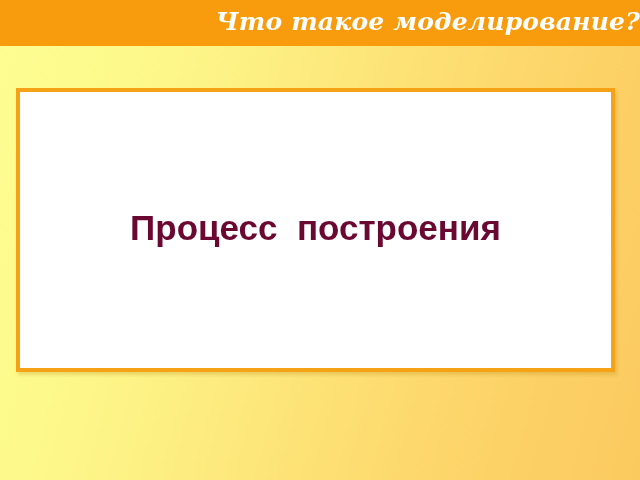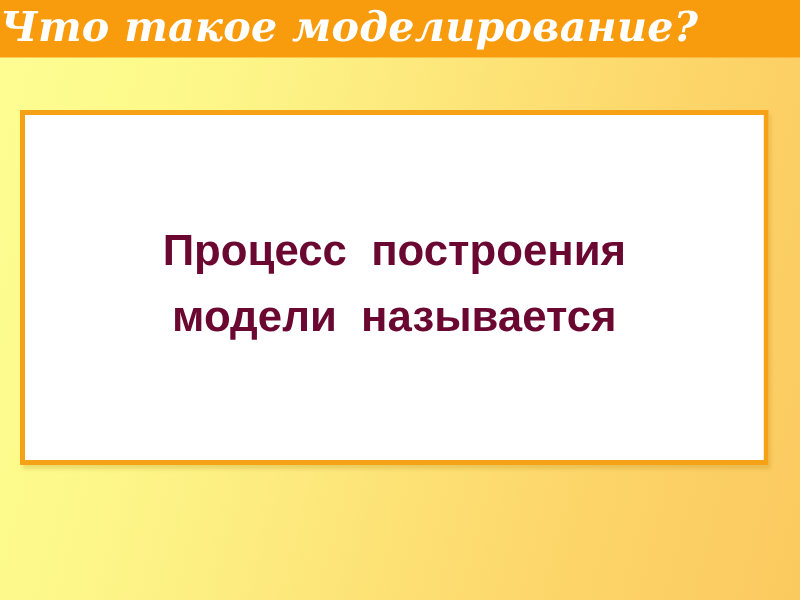--- a/index.html
+++ b/index.html
@@ -40,25 +40,25 @@
     overflow: hidden;
   }
 
   #slide-title {
     position: absolute;
     left: 0;
     top: 0;
     width: 640px;
     height: 46px;
     line-height: 44px;
-    text-align: left;
+    text-align: right;
     font-family: "DejaVu Serif", "Liberation Serif", serif;
     font-style: italic;
     font-weight: bold;
-    font-size: 33px;
+    font-size: 25px;
     letter-spacing: 0.2px;
     color: #FFFFFF;
     white-space: nowrap;
   }
 
   
   #content-card {
     position: absolute;
     left: 16px;
     top: 88px;
@@ -102,17 +102,16 @@
 
 <div id="slide">
 
   <div id="title-bar">
     <div id="slide-title">Что такое моделирование?</div>
   </div>
 
   <div id="content-card">
     <div id="statement">
       <div class="stmt-line line-1">Процесс  построения</div>
-      <div class="stmt-line line-2">модели  называется</div>
     </div>
   </div>
 
 </div>
 
 </body></html>

